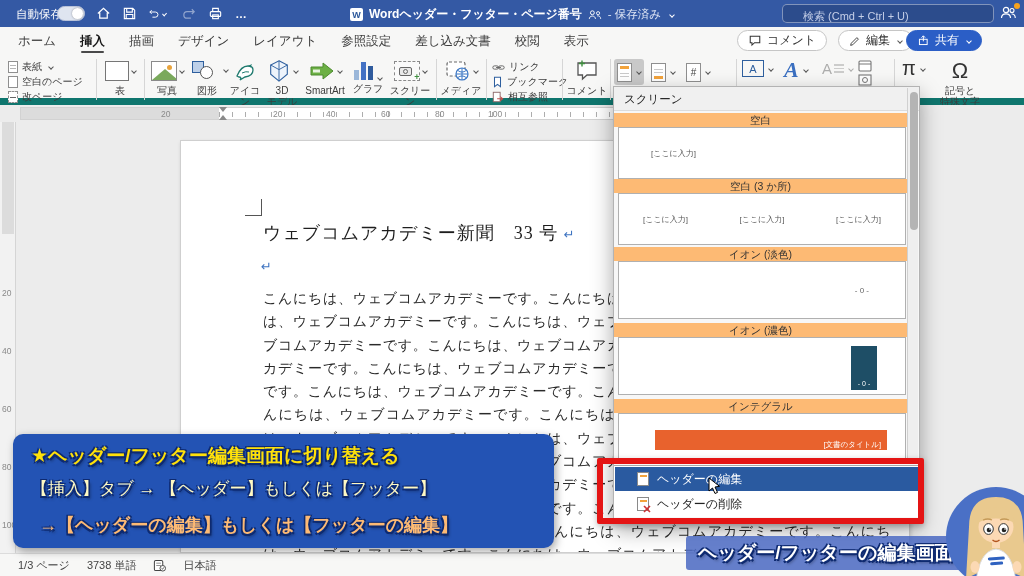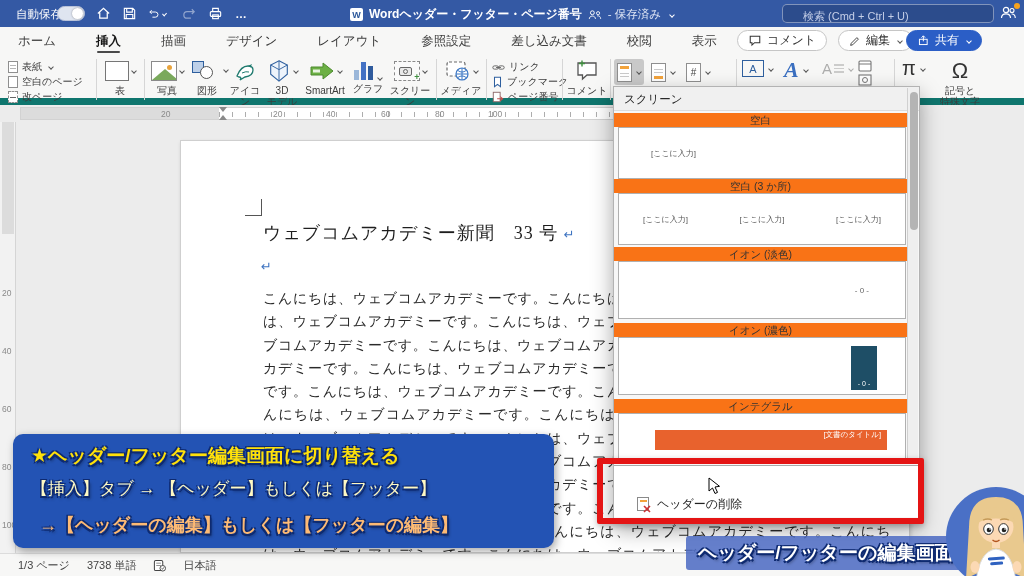--- a/index.html
+++ b/index.html
@@ -25,21 +25,21 @@
   #searchbox input::placeholder { color:#c5cfe8; }
   #people-top { left:999px; top:4px; }
   #people-dot { left:1014px; top:3px; width:6px; height:6px; border-radius:50%; background:#f6a21d; }
 
   .chv { display:inline-block; width:5px; height:5px; border-right:1.4px solid #555; border-bottom:1.4px solid #555; transform:rotate(45deg); margin-left:3px; vertical-align:2px; }
   .chv.w { border-color:#fff; }
   .chv.sm { width:4px; height:4px; }
 
   
   #tabrow { left:0; top:27px; width:1024px; height:28px; background:#f7f7f6; }
-  #tabs { left:18px; top:0; height:28px; display:flex; gap:40px; align-items:center; }
+  #tabs { left:18px; top:0; height:28px; display:flex; gap:24px; align-items:center; }
   .tab { font-size:12.5px; color:#3c3c3c; position:relative; height:28px; line-height:28px; }
   .tab.active { color:#161616; font-weight:600; }
   .tab.active::after { content:""; position:absolute; left:1px; right:1px; bottom:2px; height:2.5px; background:#4a4a4a; border-radius:2px; }
   .pill { height:21px; border-radius:11px; border:1px solid #c6c6c6; background:#fff; display:flex; align-items:center; gap:5px; padding:0 10px; font-size:12px; color:#333; top:3px; }
   #pill-share { background:#2b5ec6; border-color:#2b5ec6; color:#fff; }
 
   
   #ribbon { left:0; top:55px; width:1024px; height:50px; background:#f7f7f6; border-bottom:7px solid #0f766e; }
   .vdiv { top:4px; width:1px; height:41px; background:#d6d6d6; }
   .srow { display:flex; align-items:center; gap:4px; font-size:10px; color:#3c3c3c; white-space:nowrap; }
@@ -71,26 +71,26 @@
   #page { left:180px; top:140px; width:730px; height:413px; background:#fff; border:1px solid #cfcfcf; box-shadow:1px 2px 4px rgba(0,0,0,.15); overflow:hidden; }
   #crop-corner { left:64px; top:58px; width:17px; height:17px; border-right:1.5px solid #555; border-bottom:1.5px solid #555; }
   #doc-title-line { left:82px; top:80px; width:620px; font-family:"Liberation Serif","DejaVu Serif",serif; font-size:18px; color:#1e1e1e; letter-spacing:1px; white-space:nowrap; }
   .pilcrow { color:#3f74c1; font-family:"DejaVu Sans",sans-serif; font-size:13px; }
   #pilcrow-line { left:80px; top:118px; }
   #doc-body { left:82px; top:146px; width:628px; height:270px; font-family:"Liberation Serif","DejaVu Serif",serif; font-size:14px; line-height:23.3px; letter-spacing:.5px; color:#2a2a2a; text-align:justify; overflow:hidden; height:400px; }
 
   
   #panel { left:613px; top:86px; width:307px; height:436px; background:#f7f7f7; border:1px solid #b3b3b3; box-shadow:0 8px 20px rgba(0,0,0,.35); z-index:30; }
   #panel-header { left:0; top:0; width:305px; height:24px; background:#f0f0f0; border-bottom:1px solid #dcdcdc; font-size:11.5px; color:#222; line-height:24px; padding-left:10px; }
-  .gal-label { left:0; width:293px; height:14px; background:#f97316; font-size:10.5px; color:#333; text-align:center; line-height:14px; }
+  .gal-label { left:0; width:293px; height:14px; background:#fdba74; font-size:10.5px; color:#333; text-align:center; line-height:14px; }
   .gal-prev { left:4px; width:288px; background:#fff; border:1px solid #b0b0b0; }
   .ph-txt { font-size:8px; color:#555; }
   #gal3-rect { position:absolute; right:28px; top:8px; width:26px; height:44px; background:#1e4e66; }
   #gal3-rect span { position:absolute; bottom:3px; left:0; right:0; text-align:center; font-size:7px; color:#fff; }
-  #gal4-bar { position:absolute; left:36px; top:16px; width:232px; height:20px; background:#e8622d; display:flex; align-items:flex-start; justify-content:flex-end; padding-right:6px; }
+  #gal4-bar { position:absolute; left:36px; top:16px; width:232px; height:20px; background:#e8622d; display:flex; align-items:flex-end; justify-content:flex-end; padding-right:6px; }
   #gal4-bar span { font-size:7.5px; color:#fff; }
   #panel-scroll { right:1px; top:1px; width:11px; height:376px; background:#efefef; border-left:1px solid #d0d0d0; }
   #panel-thumb { position:absolute; left:1.5px; top:4px; width:8px; height:138px; background:#b4b4b4; border-radius:4px; }
   #panel-menu { left:0; top:378px; width:305px; height:52px; background:#fff; border-top:1px solid #a8a8a8; }
   .menu-row { left:1px; width:303px; height:24px; display:flex; align-items:center; gap:8px; padding-left:22px; font-size:12px; color:#222; }
   #menu-row-edit { top:1px; background:#2a5aa0; color:#fff; }
   #menu-row-del { top:26px; }
   .mpage { width:12px; height:14px; background:#fff; border:1px solid #8a8a8a; position:relative; flex:0 0 auto; }
   .mpage .ob { position:absolute; left:1.5px; right:1.5px; top:1.5px; height:2.5px; background:#f2a33c; }
 
@@ -345,21 +345,21 @@
       <svg width="11" height="12" viewBox="0 0 12 14">
           <path d="M2.5 1.5h7v11l-3.5-2.8-3.5 2.8z" fill="#fff" stroke="#2e5f9e" stroke-width="1.2"></path>
         </svg>
       <span>ブックマーク</span>
     </div>
     <div class="srow ab" style="left:492px;top:35px">
       <svg width="12" height="12" viewBox="0 0 14 14">
           <rect x="1.5" y="1.5" width="8" height="11" fill="#fff" stroke="#8f6b6b" stroke-width="1.1"></rect>
           <path d="M6 9h6 M9.5 6.5 12.5 9 9.5 11.5" fill="none" stroke="#c0504d" stroke-width="1.2"></path>
         </svg>
-      <span>ページ番号</span>
+      <span>相互参照</span>
     </div>
     <div class="vdiv ab" style="left:562px"></div>
 
     <div class="rbtn ab" style="left:566px;width:42px">
       <div class="ic">
           <svg width="26" height="24" viewBox="0 0 26 24">
             <path d="M4 4h18v12h-9l-4.5 4v-4H4z" fill="#fff" stroke="#555" stroke-width="1.3"></path>
             <path d="M8 1.5v6 M5 4.5h6" stroke="#3f8f3f" stroke-width="1.4"></path>
           </svg>
         </div>
@@ -504,20 +504,26 @@
       <div id="gal4-bar">
           <span>[文書のタイトル]</span>
         </div>
     </div>
 
     <div id="panel-scroll" class="ab">
         <div id="panel-thumb"></div>
       </div>
 
     <div id="panel-menu" class="ab">
+      <div class="menu-row ab" id="menu-row-edit">
+        <span class="mpage">
+            <span class="ob"></span>
+          </span>
+        <span>ヘッダーの編集</span>
+      </div>
       <div class="menu-row ab" id="menu-row-del">
         <span class="mpage">
             <span class="ob"></span>
           <svg width="8" height="8" viewBox="0 0 8 8" style="position:absolute;right:-3px;bottom:-3px">
               <path d="M1 1 L7 7 M7 1 L1 7" stroke="#c33" stroke-width="1.6"></path>
             </svg>
         </span>
         <span>ヘッダーの削除</span>
       </div>
     </div>

